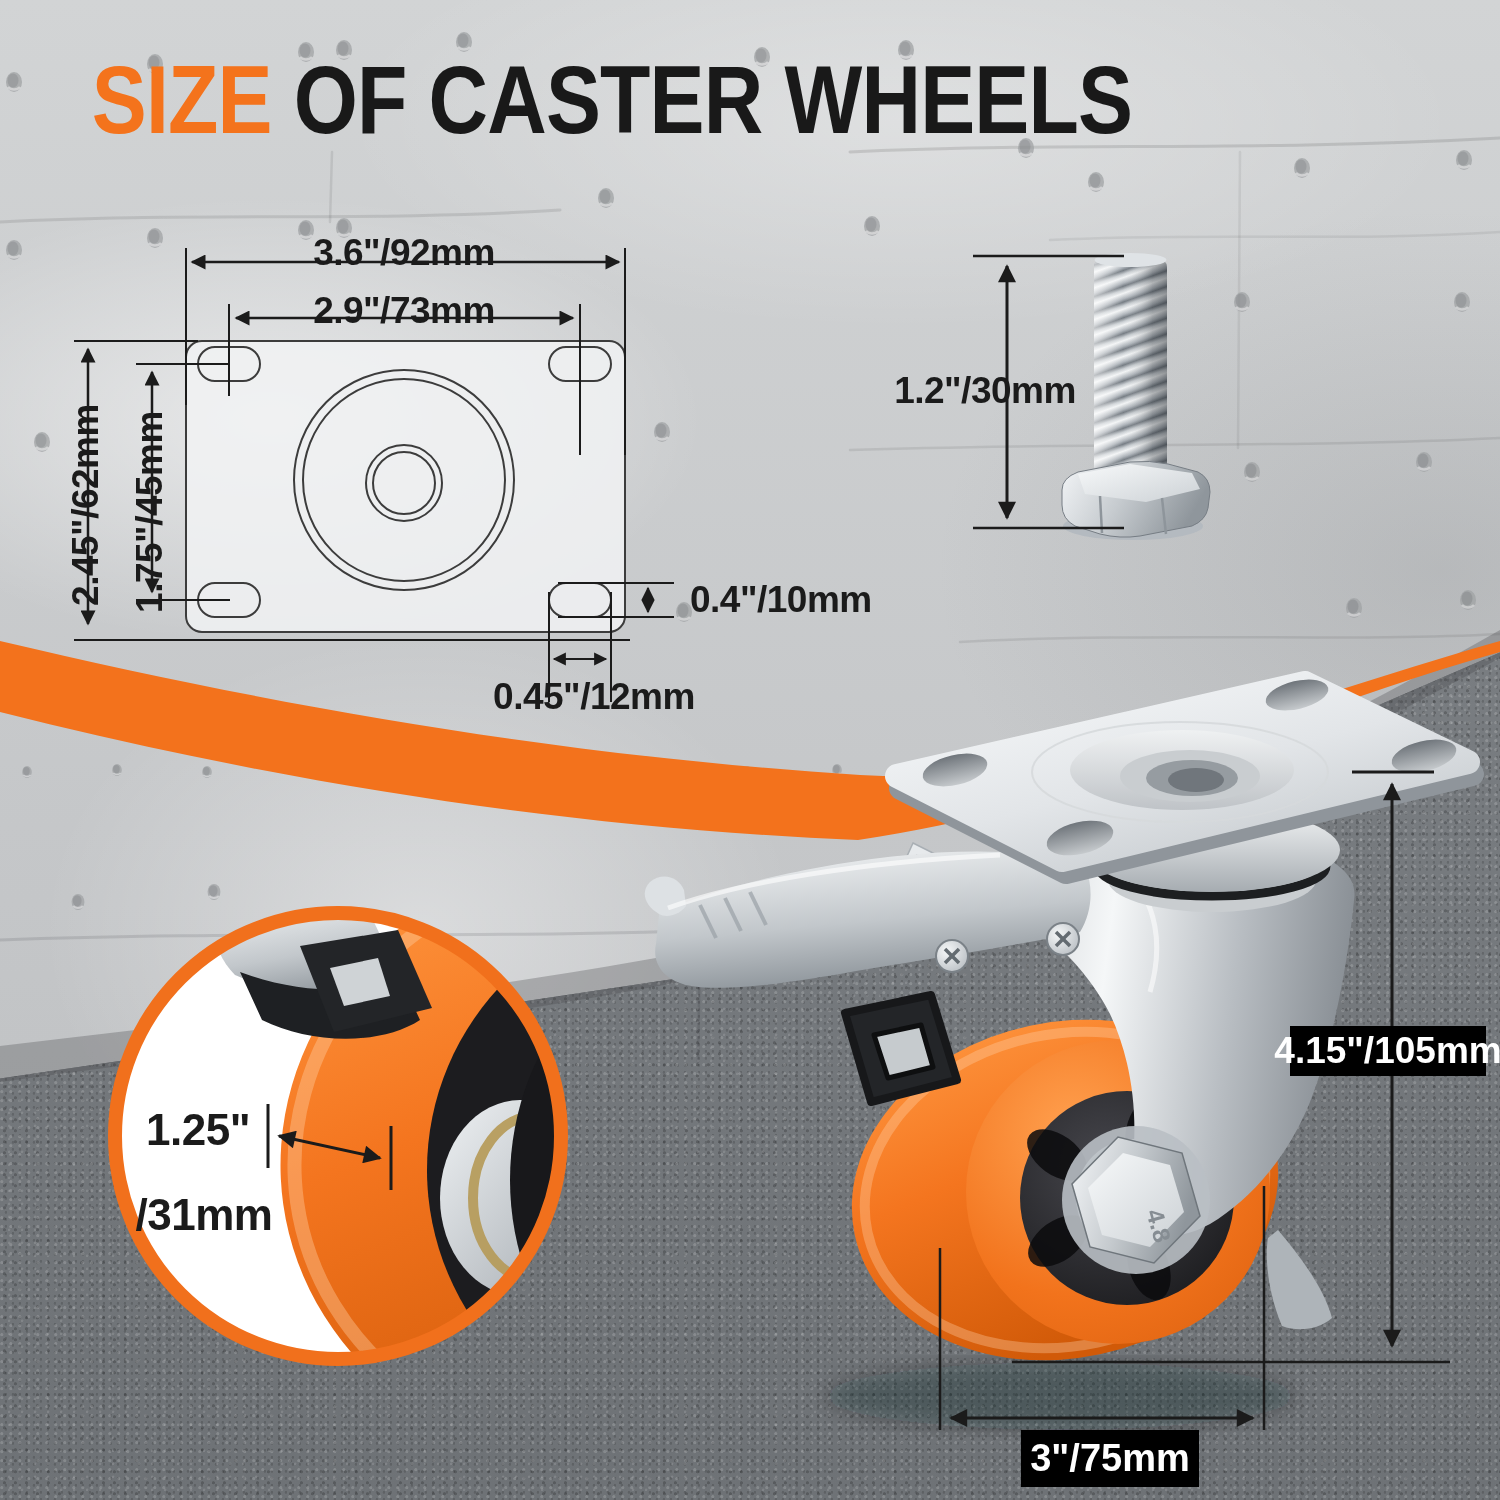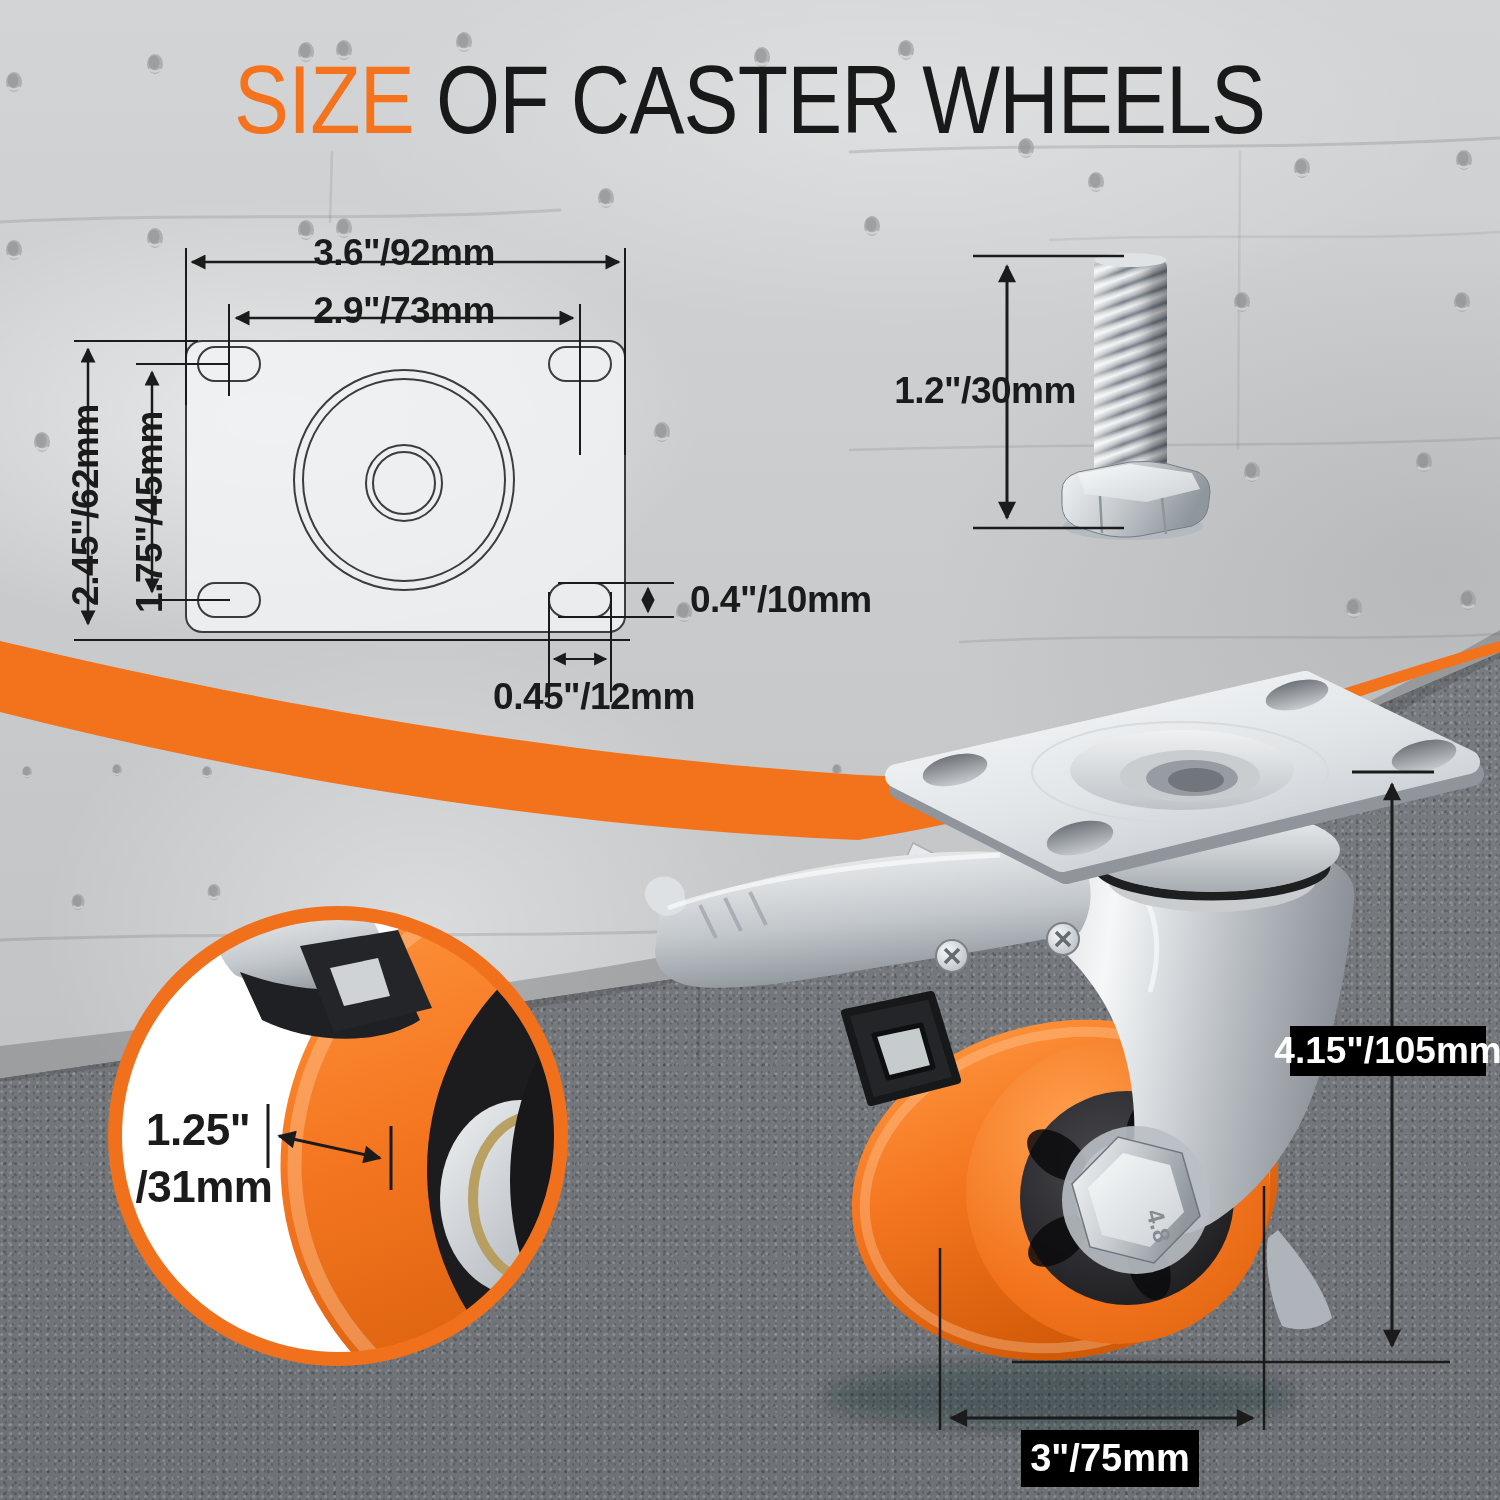--- a/index.html
+++ b/index.html
@@ -28,21 +28,21 @@
       radial-gradient(circle at 70% 60%, rgba(255,255,255,.12) 0 1px, transparent 1.6px),
       radial-gradient(circle at 40% 80%, rgba(0,0,0,.20) 0 1.2px, transparent 1.9px),
       radial-gradient(circle at 85% 20%, rgba(0,0,0,.15) 0 1px, transparent 1.6px),
       linear-gradient(180deg,#8d9194 0%,#7a7e82 38%,#6e7276 100%);
     background-size:9px 9px,13px 13px,11px 11px,7px 7px,100% 100%;
   }
   svg.scene{position:absolute;inset:0;z-index:2;}
   
   .title{
     position:absolute;left:0;right:0;top:44px;z-index:3;
-    text-align:center;font-size:97px;font-weight:400;letter-spacing:-1px;
+    text-align:left;font-size:97px;font-weight:700;letter-spacing:-1px;
     white-space:nowrap;
   }
   .title .inner{display:inline-block;transform:scaleX(.85);transform-origin:center;}
   .lbl{
     position:absolute;z-index:3;font-weight:700;color:#1b1b1b;
     font-size:37px;white-space:nowrap;letter-spacing:-0.5px;
     transform:translate(-50%,-50%);
   }
   .lbl.rot{transform:translate(-50%,-50%) rotate(-90deg);}
   .lbl.anchor-left{transform:translate(0,-50%);}
@@ -370,16 +370,16 @@
 </div>
 
 <div class="lbl" style="left:404px;top:253px">3.6"/92mm</div>
 <div class="lbl" style="left:404px;top:311px">2.9"/73mm</div>
 <div class="lbl rot" style="left:86px;top:505px">2.45"/62mm</div>
 <div class="lbl rot" style="left:150px;top:512px">1.75"/45mm</div>
 <div class="lbl anchor-left" style="left:690px;top:600px">0.4"/10mm</div>
 <div class="lbl" style="left:594px;top:697px">0.45"/12mm</div>
 <div class="lbl" style="left:985px;top:391px">1.2"/30mm</div>
 <div class="lbl big" style="left:198px;top:1130px">1.25"</div>
-<div class="lbl big" style="left:204px;top:1187px">/31mm</div>
+<div class="lbl big" style="left:204px;top:1215px">/31mm</div>
 
 <div class="badge" style="left:1290px;top:1026px;width:196px;height:50px;font-size:37px">4.15"/105mm</div>
 <div class="badge" style="left:1021px;top:1430px;width:178px;height:57px;font-size:38px">3"/75mm</div>
 
 </body></html>

